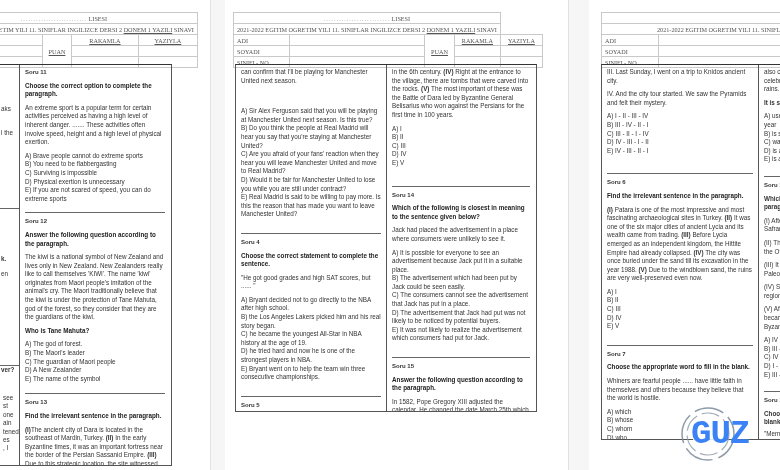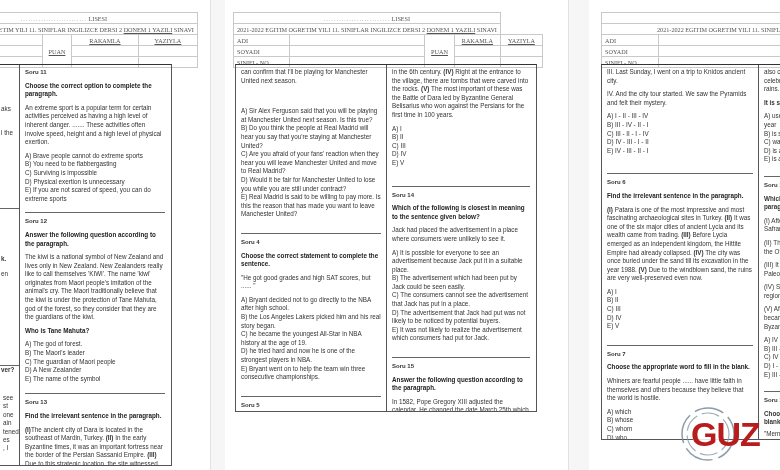--- a/index.html
+++ b/index.html
@@ -317,14 +317,14 @@
     </div>
   </div>
 </div>
 
 <div class="logo">
   <svg width="110" height="60" viewBox="0 0 110 60">
     <circle cx="30" cy="30" r="26" fill="none" stroke="#7a8a9a" stroke-width="1.5" stroke-dasharray="30 6" opacity="0.85"></circle>
     <circle cx="30" cy="30" r="21" fill="none" stroke="#8a98a6" stroke-width="1.2" stroke-dasharray="18 5" opacity="0.8"></circle>
     <circle cx="30" cy="30" r="16" fill="rgba(255,255,255,0.85)" stroke="none"></circle>
   </svg>
-  <div style="position:absolute;left:13px;top:10px;font-family:Liberation Sans, sans-serif;font-weight:bold;font-size:34px;line-height:40px;color:#b91c1c;letter-spacing:-1px;">GUZ</div>
+  <div style="position:absolute;left:13px;top:10px;font-family:Liberation Mono, monospace;font-weight:bold;font-size:34px;line-height:40px;color:#3b82f6;letter-spacing:-1px;">GUZ</div>
 </div>
 
 </body></html>

